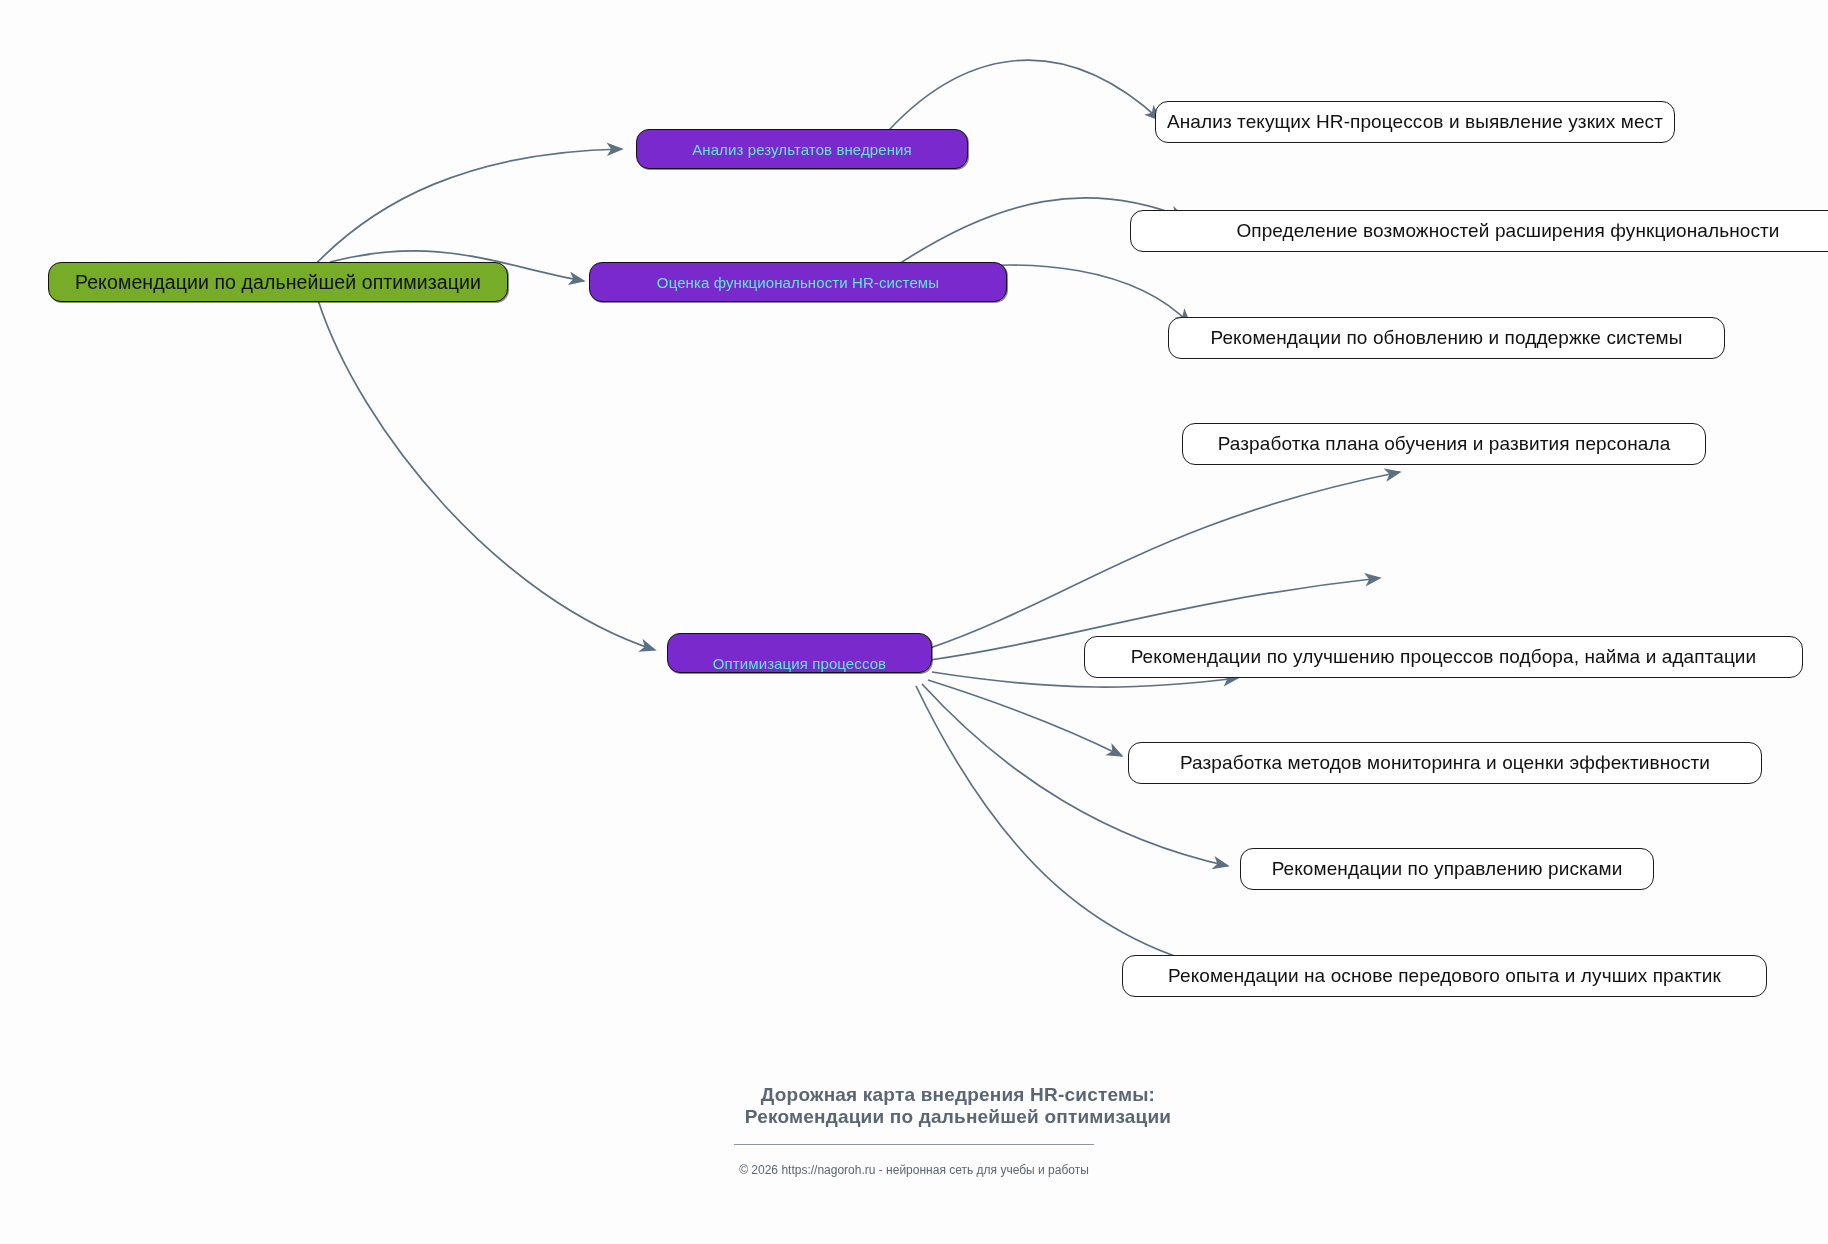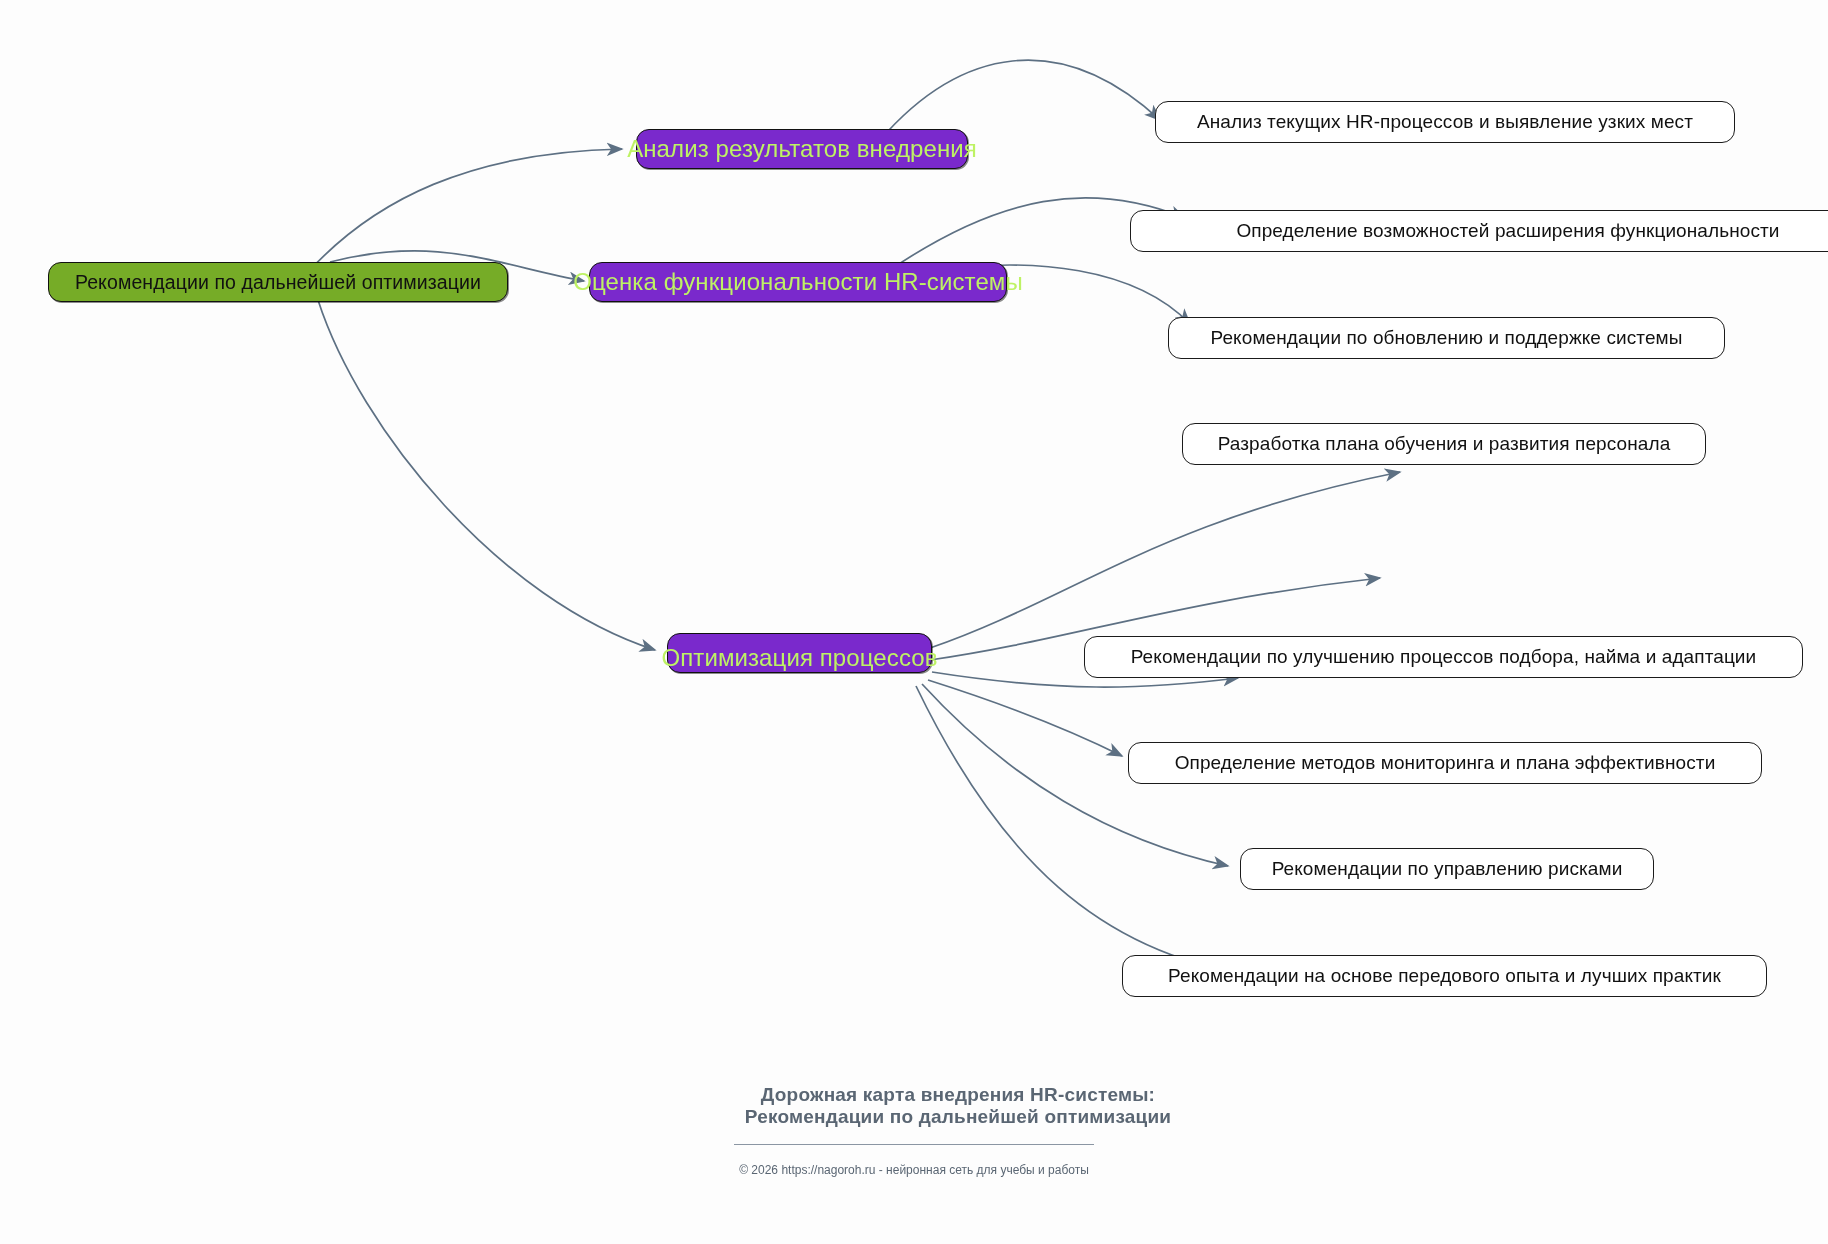--- a/index.html
+++ b/index.html
@@ -43,22 +43,22 @@
   .node-root {
     background: #76ac27;
     border: 1.6px solid #111111;
     color: #111111;
     font-size: 19.5px;
     box-shadow: 1px 1px 0 rgba(0,0,0,0.45);
   }
   .node-branch {
     background: #7a29cc;
     border: 1.6px solid #111111;
-    color: #bef264;
-    font-size: 24px;
+    color: #5eead4;
+    font-size: 15px;
     box-shadow: 1px 1px 0 rgba(0,0,0,0.45);
   }
   .node-leaf {
     background: #ffffff;
     border: 1.5px solid #1b1b1b;
     color: #111111;
     font-size: 19px;
   }
   .footer {
     position: absolute;
@@ -131,21 +131,21 @@
   </div>
 
   <div class="node node-branch" style="left:589px; top:262px; width:418px; height:40px;">
     <span>Оценка функциональности HR-системы</span>
   </div>
 
   <div class="node node-branch" style="left:667px; top:633px; width:265px; height:40px;align-items:flex-end;">
     <span>Оптимизация процессов</span>
   </div>
 
-  <div class="node node-leaf" style="left:1155px; top:101px; width:580px; height:42px;">
+  <div class="node node-leaf" style="left:1155px; top:101px; width:520px; height:42px;">
     <span>Анализ текущих HR-процессов и выявление узких мест</span>
   </div>
 
   <div class="node node-leaf" style="left:1130px; top:210px; width:756px; height:42px;">
     <span>Определение возможностей расширения функциональности</span>
   </div>
 
   <div class="node node-leaf" style="left:1168px; top:317px; width:557px; height:42px;">
     <span>Рекомендации по обновлению и поддержке системы</span>
   </div>
@@ -153,21 +153,21 @@
   <div class="node node-leaf" style="left:1182px; top:423px; width:524px; height:42px;">
     <span>Разработка плана обучения и развития персонала</span>
   </div>
 
 
   <div class="node node-leaf" style="left:1084px; top:636px; width:719px; height:42px;">
     <span>Рекомендации по улучшению процессов подбора, найма и адаптации</span>
   </div>
 
   <div class="node node-leaf" style="left:1128px; top:742px; width:634px; height:42px;">
-    <span>Определение методов мониторинга и плана эффективности</span>
+    <span>Разработка методов мониторинга и оценки эффективности</span>
   </div>
 
   <div class="node node-leaf" style="left:1240px; top:848px; width:414px; height:42px;">
     <span>Рекомендации по управлению рисками</span>
   </div>
 
   <div class="node node-leaf" style="left:1122px; top:955px; width:645px; height:42px;">
     <span>Рекомендации на основе передового опыта и лучших практик</span>
   </div>
 

